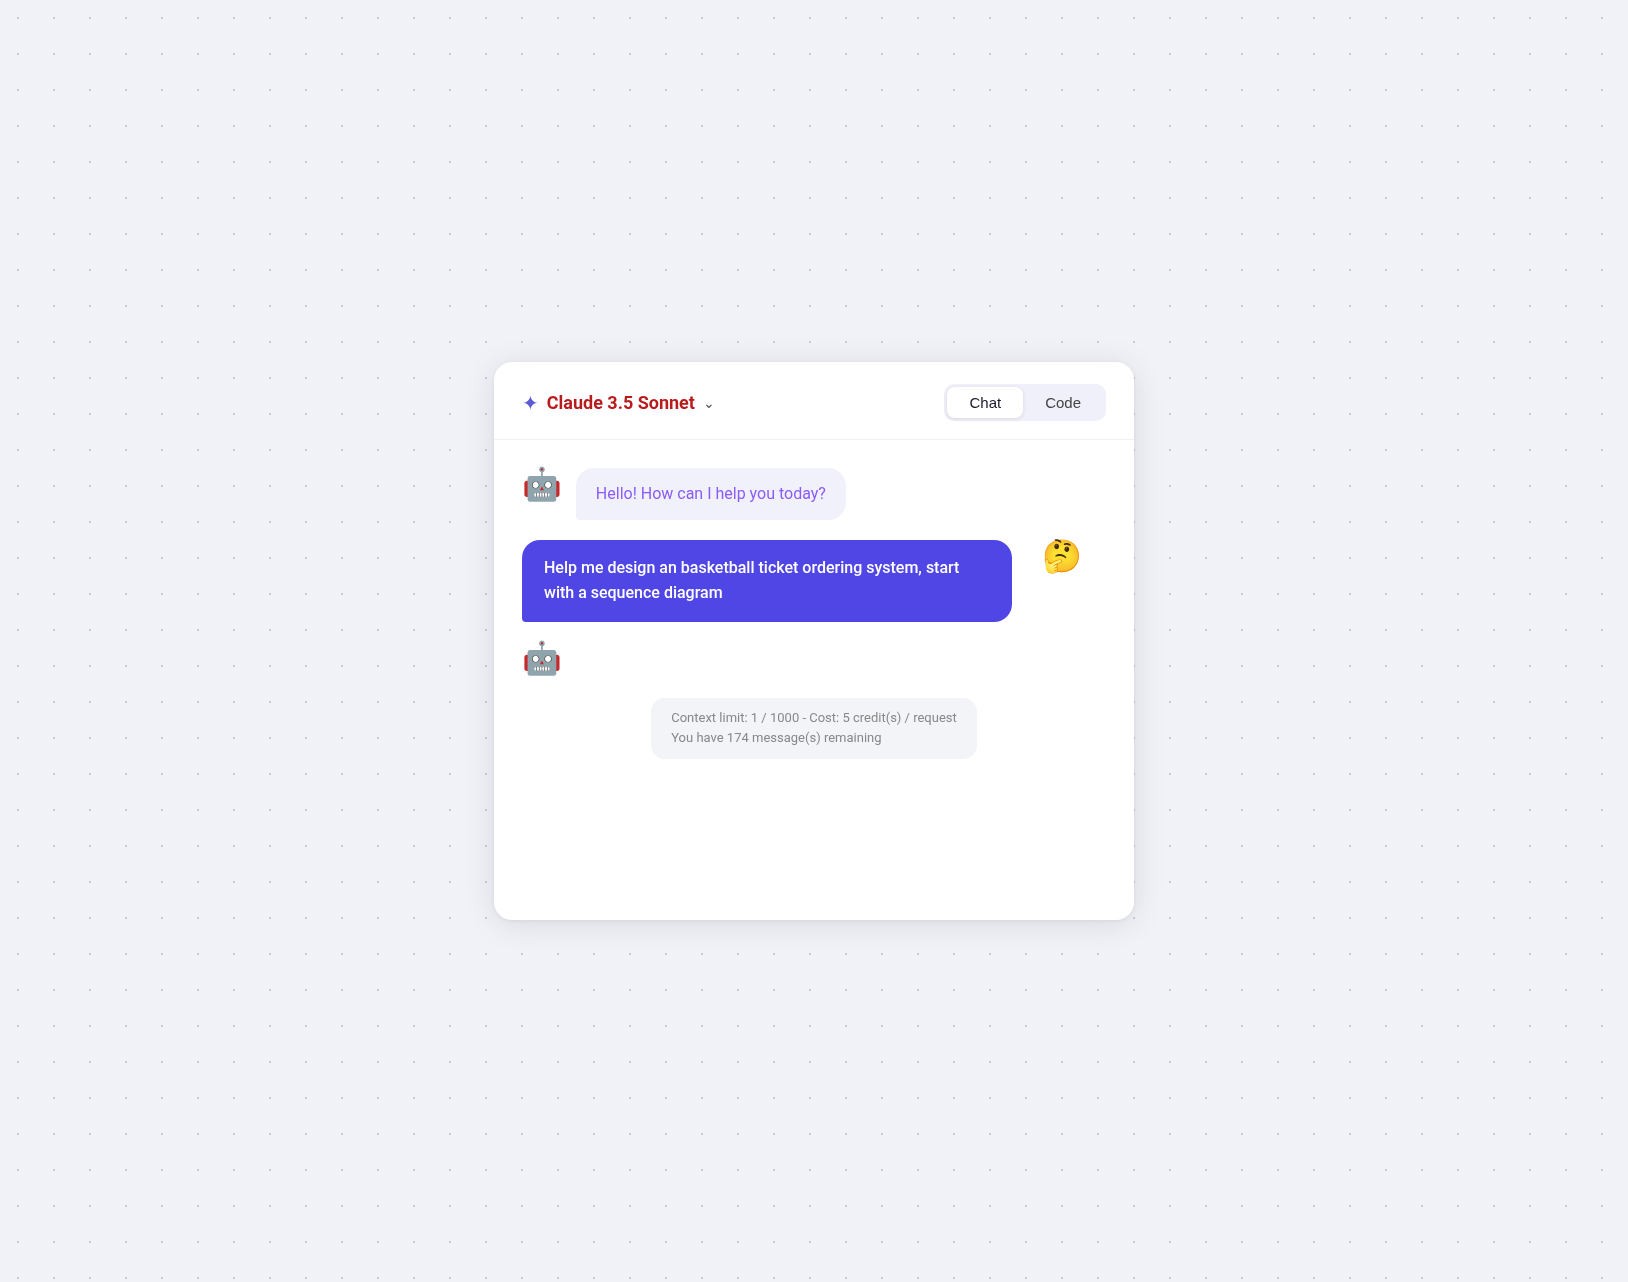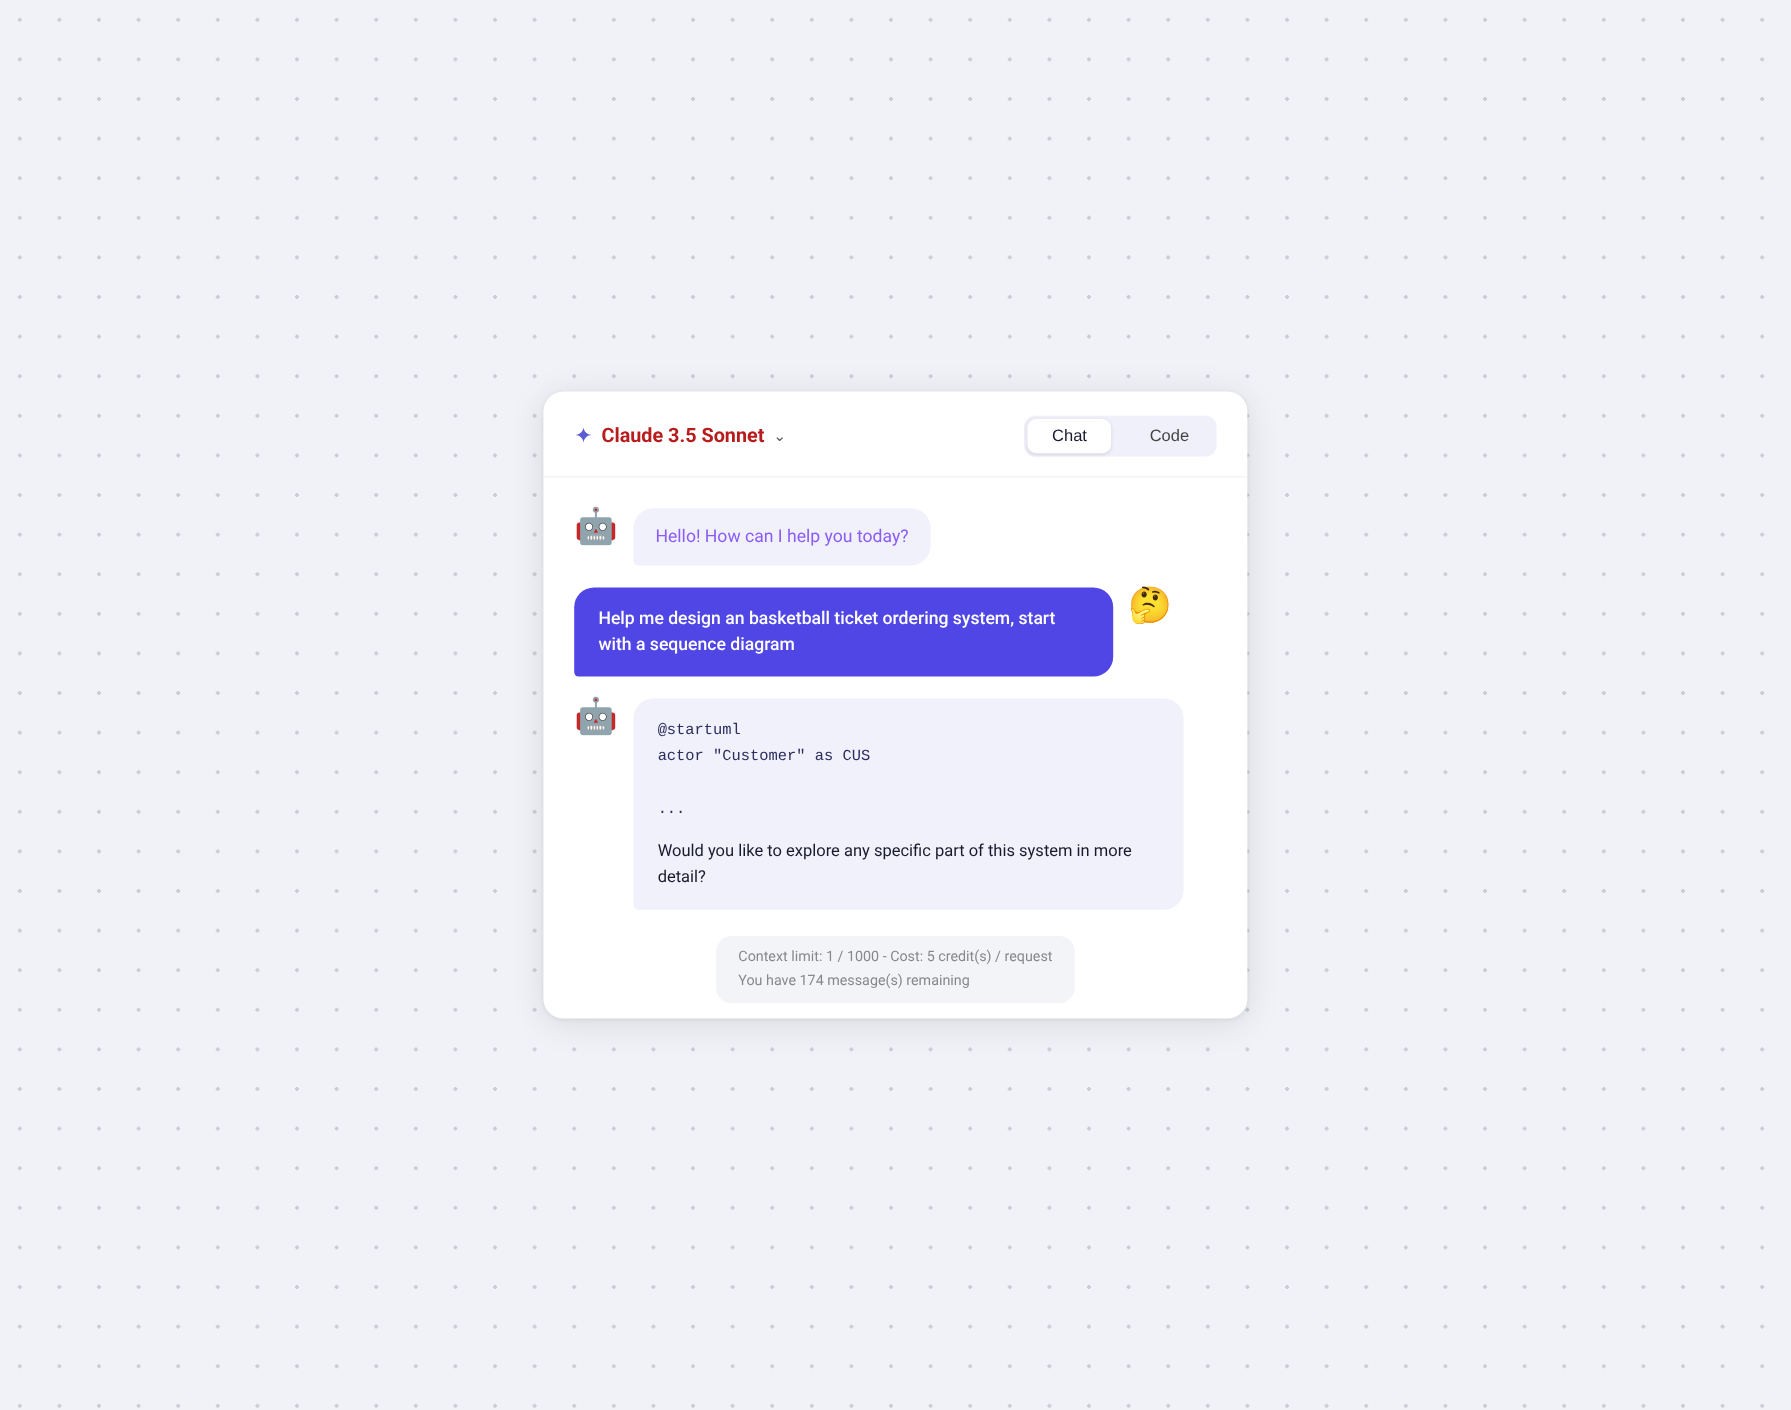--- a/index.html
+++ b/index.html
@@ -56,21 +56,21 @@
     .chevron-icon {
       font-size: 14px;
       color: #555;
     }
 
     .tab-group {
       display: flex;
       background: #f0f0fb;
       border-radius: 10px;
       padding: 3px;
-      gap: 13px;
+      gap: 0;
     }
 
     .tab-btn {
       padding: 7px 22px;
       border-radius: 8px;
       border: none;
       font-size: 15px;
       font-weight: 500;
       cursor: pointer;
       transition: background 0.15s;
@@ -117,21 +117,21 @@
       color: #8b5cf6;
       line-height: 1.5;
       max-width: 420px;
     }
 
     
     .user-row {
       display: flex;
       align-items: flex-start;
       justify-content: flex-start;
-      gap: 14px;
+      gap: 30px;
     }
 
     .user-bubble {
       background: #4f46e5;
       border-radius: 18px 18px 18px 4px;
       padding: 16px 22px;
       font-size: 16px;
       color: #ffffff;
       line-height: 1.55;
       max-width: 490px;
@@ -267,27 +267,20 @@
 
     <div class="user-row">
       <div class="user-bubble">
         <span>Help me design an basketball ticket ordering system, start with a sequence diagram</span>
       </div>
       <span class="user-avatar">🤔</span>
     </div>
 
     <div class="bot-row">
       <span class="bot-avatar">🤖</span>
-      <div class="code-bubble">
-        <pre>@startuml
-actor "Customer" as CUS
-
-...</pre>
-        <div class="prose">Would you like to explore any specific part of this system in more detail?</div>
-      </div>
     </div>
 
     <div class="context-info">
       <div>Context limit: 1 / 1000 - Cost: 5 credit(s) / request</div>
       <div>You have 174 message(s) remaining</div>
     </div>
 
   </div>
 
 

